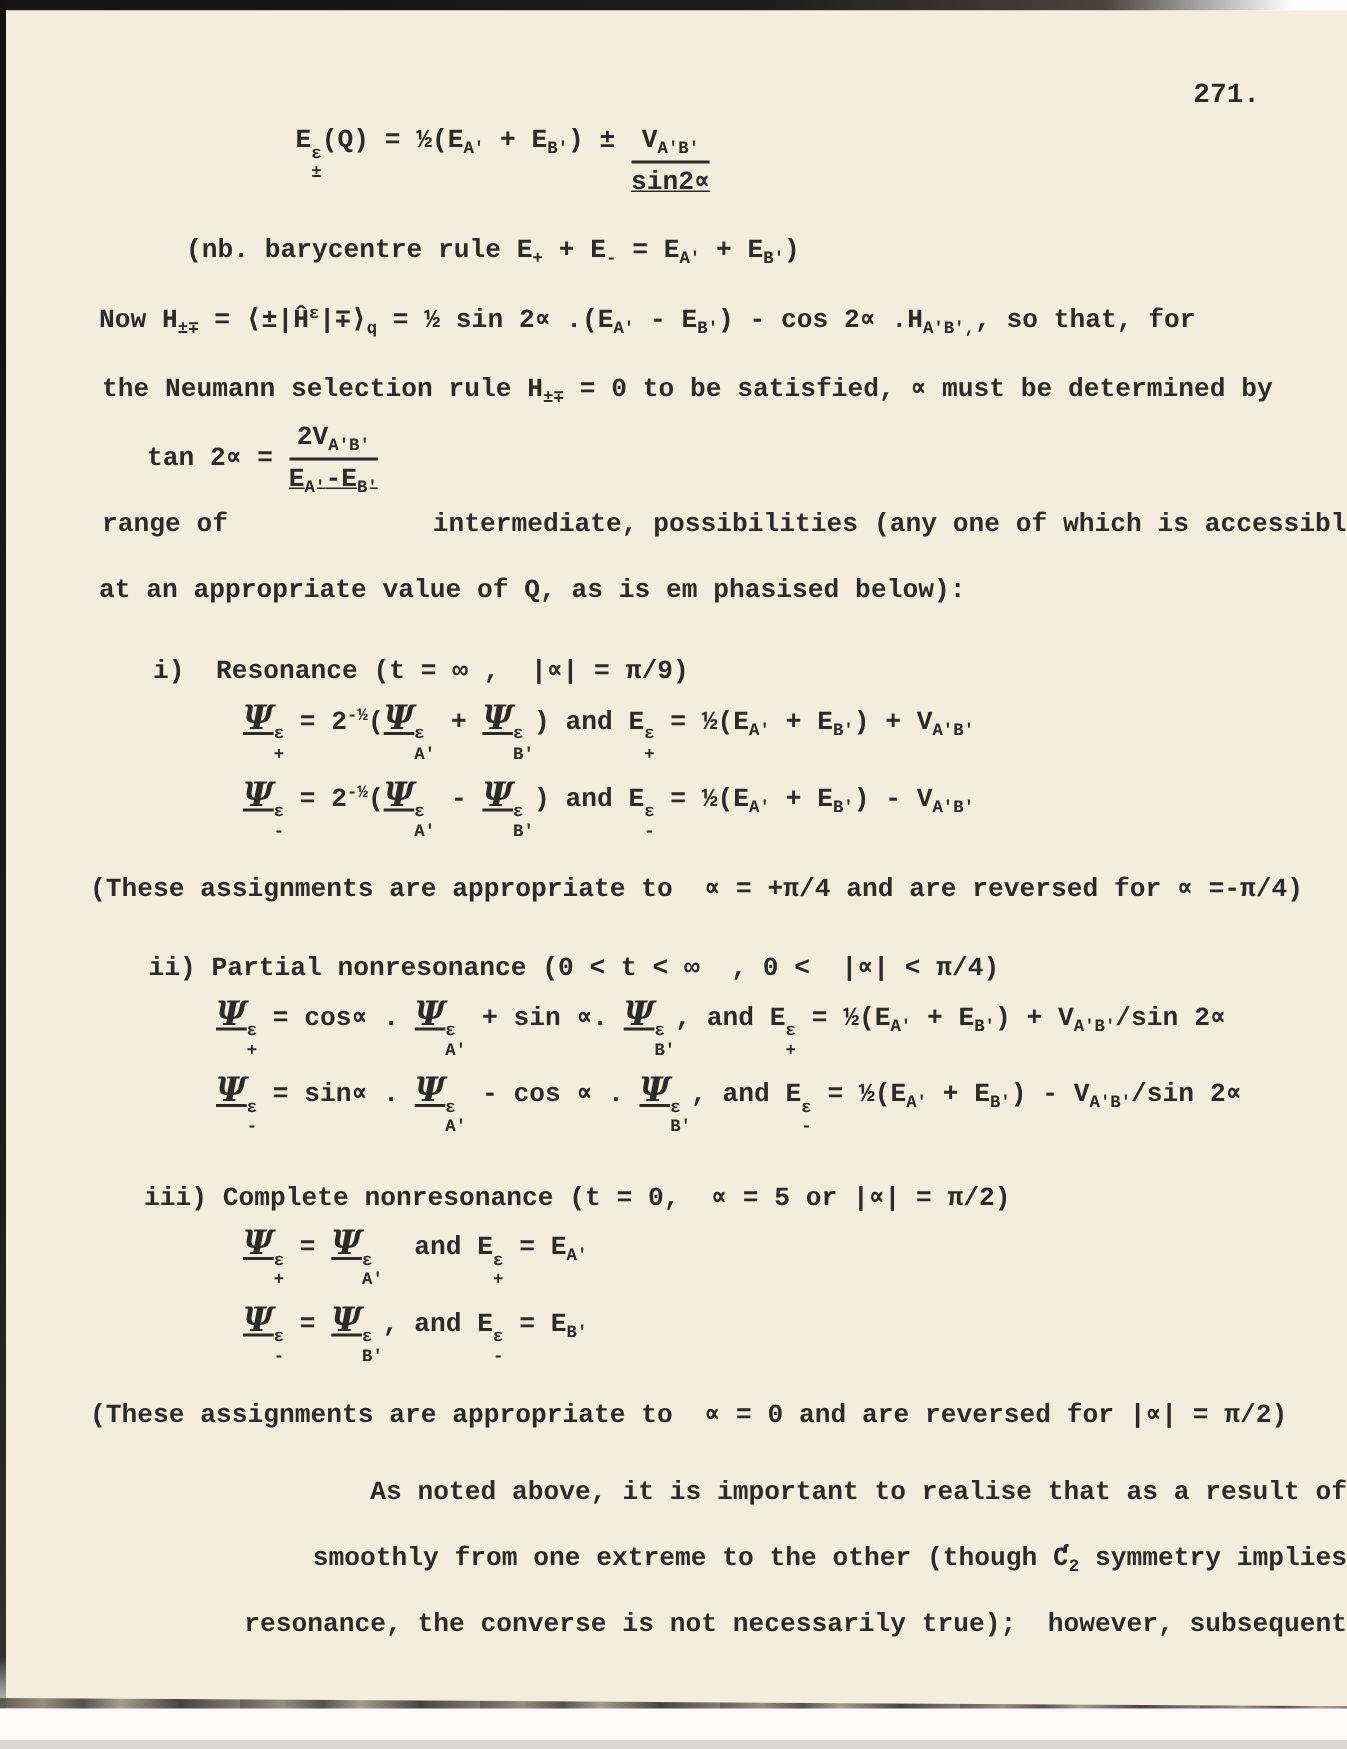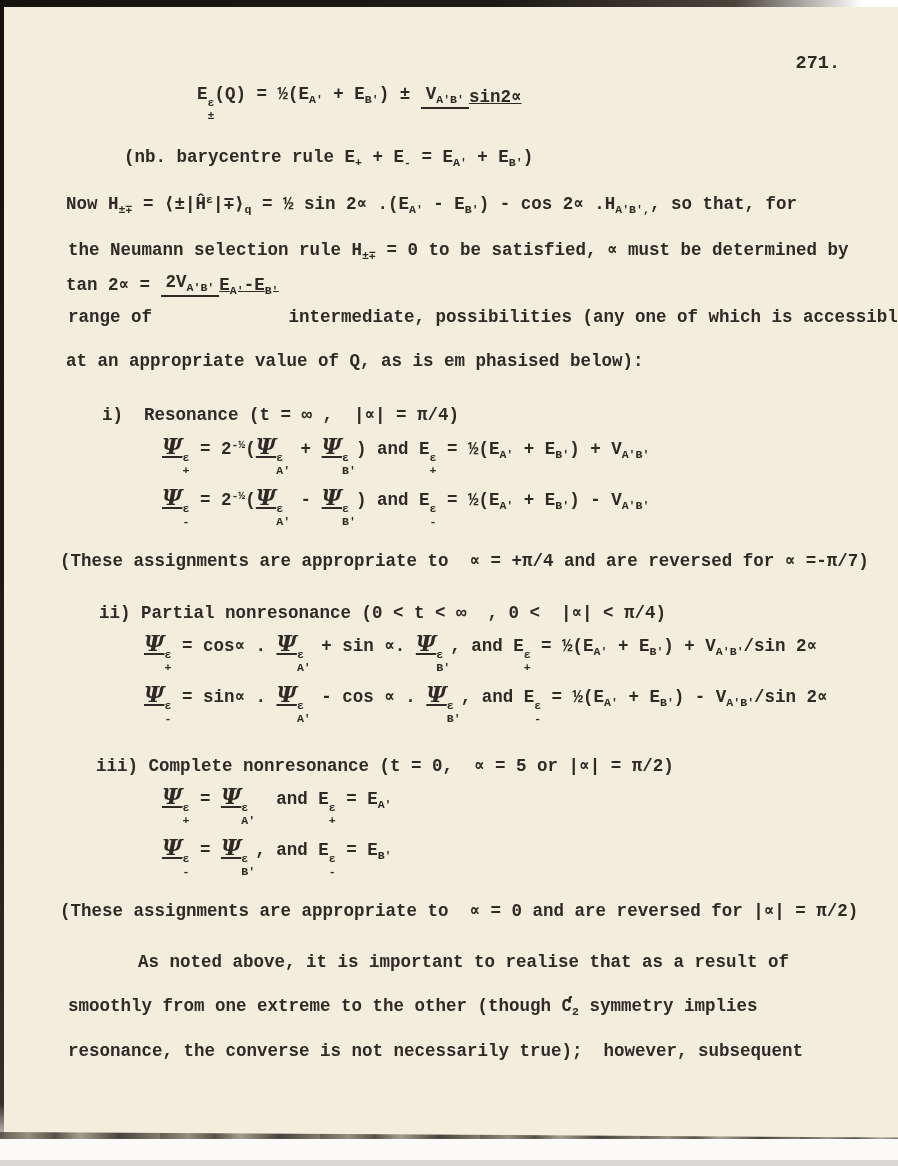--- a/index.html
+++ b/index.html
@@ -21,40 +21,40 @@
   .strip-bottom{position:absolute;bottom:0;left:0;width:100%;height:6px;background:#d9d8d4;}
 
   .line{white-space:pre;line-height:1.15;}
   sup{font-size:.66em;vertical-align:.5em;line-height:0;}
   sub{font-size:.66em;vertical-align:-.35em;line-height:0;}
   .st{display:inline-flex;flex-direction:column;align-items:flex-start;
       vertical-align:-0.6em;font-size:.66em;line-height:1.15;}
   .st .sp,.st .sb{display:block;}
   .ps{font-family:"DejaVu Serif",serif;font-style:italic;font-size:1.28em;
       text-decoration:underline;text-underline-offset:2px;line-height:0;}
-  .frac{display:inline-flex;flex-direction:row;text-align:center;
+  .frac{display:inline-flex;flex-direction:column;text-align:center;
         vertical-align:middle;line-height:1.15;}
   .frac .fnum{border-bottom:2px solid #2e2a25;padding:0 5px 3px 5px;}
   .frac .fden{padding-top:3px;text-decoration:underline;}
 
   .page-number{text-align:right;padding:46px 58px 0 0;font-size:18.5px;}
   .b-eq1{display:flex;align-items:flex-start;margin:10px 0 12px 193px;}
   .b-nb{margin:24px 0 0 120px;}
   .b-now{margin:27px 16px 0 62px;}
   .b-neumann{margin:26px 0 0 64px;}
-  .b-tan{display:flex;align-items:center;margin:12px 0 0 62px;}
+  .b-tan{display:flex;align-items:center;margin:12px 0 0 94px;}
   .b-range{margin:10px 0 0 64px;}
   .b-appropriate{margin:24px 0 0 62px;}
   .b-h1{margin:34px 0 0 98px;}
   .b-h2{margin:32px 0 0 95px;}
   .b-h3{margin:30px 0 0 92px;}
   .eq{margin:12px 0 0 158px;line-height:1.3;}
   .eq2{margin:12px 0 0 140px;line-height:1.3;}
   .note{margin:22px 0 0 56px;}
-  .para{margin-top:32px;}
+  .para{margin-top:32px;text-align:right;}
   .para .line{margin:0 0 26px 64px;line-height:1.05;}
   .para .indent{padding-left:70px;}
 </style>
 </head>
 <body>
 
 <div class="scan">
   <div class="edge-top"></div>
   <div class="edge-left"></div>
 
@@ -81,24 +81,24 @@
       <span class="frac">
         <span class="fnum">2V<sub>A'B'</sub></span>
         <span class="fden">E<sub>A'</sub>-E<sub>B'</sub></span>
       </span>
     </div>
 
     <div class="b-range line">range of             intermediate, possibilities (any one of which is accessible</div>
 
     <div class="b-appropriate line">at an appropriate value of Q, as is em phasised below):</div>
 
-    <div class="b-h1 line">i)  Resonance (t = ∞ ,  |∝| = π/4)</div>
+    <div class="b-h1 line">i)  Resonance (t = ∞ ,  |∝| = π/9)</div>
     <div class="eq line"><span class="ps">Ψ</span><span class="st"><span class="sp">ε</span><span class="sb">+</span></span> = 2<sup>-½</sup>(<span class="ps">Ψ</span><span class="st"><span class="sp">ε</span><span class="sb">A'</span></span> + <span class="ps">Ψ</span><span class="st"><span class="sp">ε</span><span class="sb">B'</span></span>) and E<span class="st"><span class="sp">ε</span><span class="sb">+</span></span> = ½(E<sub>A'</sub> + E<sub>B'</sub>) + V<sub>A'B'</sub></div>
     <div class="eq line"><span class="ps">Ψ</span><span class="st"><span class="sp">ε</span><span class="sb">-</span></span> = 2<sup>-½</sup>(<span class="ps">Ψ</span><span class="st"><span class="sp">ε</span><span class="sb">A'</span></span> - <span class="ps">Ψ</span><span class="st"><span class="sp">ε</span><span class="sb">B'</span></span>) and E<span class="st"><span class="sp">ε</span><span class="sb">-</span></span> = ½(E<sub>A'</sub> + E<sub>B'</sub>) - V<sub>A'B'</sub></div>
-    <div class="note line">(These assignments are appropriate to  ∝ = +π/4 and are reversed for ∝ =-π/7)</div>
+    <div class="note line">(These assignments are appropriate to  ∝ = +π/4 and are reversed for ∝ =-π/4)</div>
 
     <div class="b-h2 line">ii) Partial nonresonance (0 &lt; t &lt; ∞  , 0 &lt;  |∝| &lt; π/4)</div>
     <div class="eq2 line"><span class="ps">Ψ</span><span class="st"><span class="sp">ε</span><span class="sb">+</span></span> = cos∝ . <span class="ps">Ψ</span><span class="st"><span class="sp">ε</span><span class="sb">A'</span></span> + sin ∝. <span class="ps">Ψ</span><span class="st"><span class="sp">ε</span><span class="sb">B'</span></span>, and E<span class="st"><span class="sp">ε</span><span class="sb">+</span></span> = ½(E<sub>A'</sub> + E<sub>B'</sub>) + V<sub>A'B'</sub>/sin 2∝</div>
     <div class="eq2 line"><span class="ps">Ψ</span><span class="st"><span class="sp">ε</span><span class="sb">-</span></span> = sin∝ . <span class="ps">Ψ</span><span class="st"><span class="sp">ε</span><span class="sb">A'</span></span> - cos ∝ . <span class="ps">Ψ</span><span class="st"><span class="sp">ε</span><span class="sb">B'</span></span>, and E<span class="st"><span class="sp">ε</span><span class="sb">-</span></span> = ½(E<sub>A'</sub> + E<sub>B'</sub>) - V<sub>A'B'</sub>/sin 2∝</div>
 
     <div class="b-h3 line">iii) Complete nonresonance (t = 0,  ∝ = 5 or |∝| = π/2)</div>
     <div class="eq line"><span class="ps">Ψ</span><span class="st"><span class="sp">ε</span><span class="sb">+</span></span> = <span class="ps">Ψ</span><span class="st"><span class="sp">ε</span><span class="sb">A'</span></span>  and E<span class="st"><span class="sp">ε</span><span class="sb">+</span></span> = E<sub>A'</sub></div>
     <div class="eq line"><span class="ps">Ψ</span><span class="st"><span class="sp">ε</span><span class="sb">-</span></span> = <span class="ps">Ψ</span><span class="st"><span class="sp">ε</span><span class="sb">B'</span></span>, and E<span class="st"><span class="sp">ε</span><span class="sb">-</span></span> = E<sub>B'</sub></div>
     <div class="note line">(These assignments are appropriate to  ∝ = 0 and are reversed for |∝| = π/2)</div>
 

